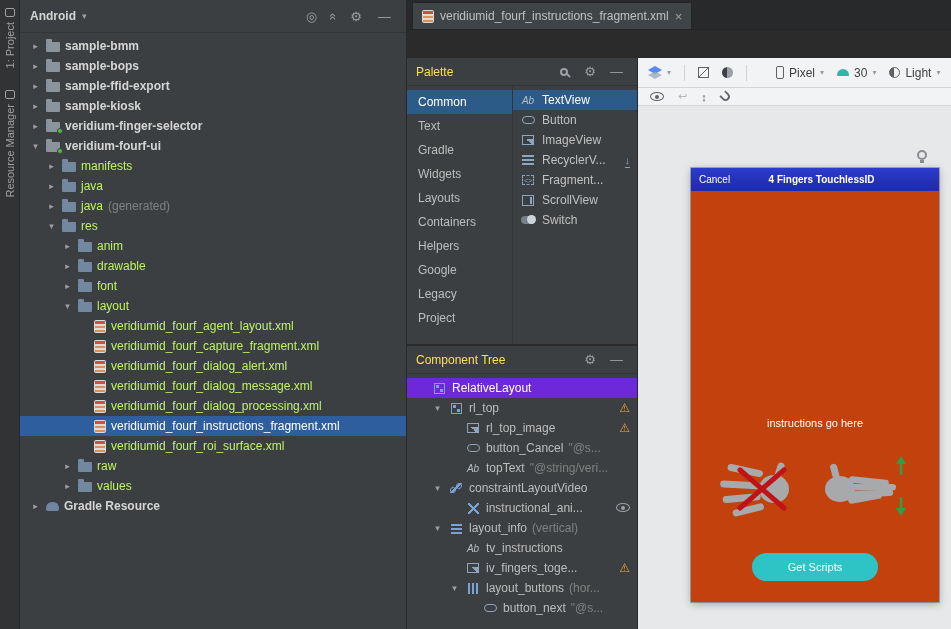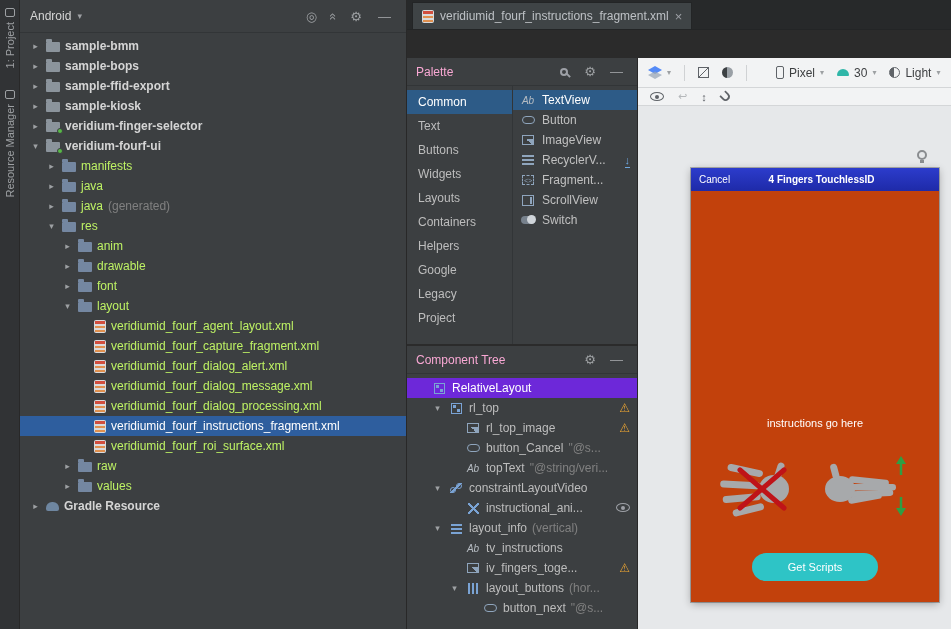--- a/index.html
+++ b/index.html
@@ -9,21 +9,21 @@
 
   
   .tool-strip{position:absolute;left:0;top:0;width:20px;height:629px;background:#313335;border-right:1px solid #282828;display:flex;flex-direction:column;align-items:center;padding-top:8px;gap:22px}
   .vitem{display:flex;flex-direction:column;align-items:center;gap:5px;color:#9da0a3;cursor:pointer}
   .vicon{width:10px;height:9px;border:1px solid #9da0a3;border-radius:2px;flex:none}
   .vlabel{writing-mode:vertical-rl;transform:rotate(180deg);font-size:11px;white-space:nowrap}
 
   
   .project-panel{position:absolute;left:20px;top:0;width:387px;height:629px;background:#3c3f41;border-right:1px solid #282828;display:flex;flex-direction:column}
   .pp-header{height:33px;flex:none;display:flex;align-items:center;gap:6px;padding:0 10px;border-bottom:1px solid #323537}
-  .pp-title{font-weight:normal;color:#d5d5d5;cursor:pointer}
+  .pp-title{font-weight:bold;color:#d5d5d5;cursor:pointer}
   .caret{font-size:9px;color:#9da0a3}
   .caret.sm{font-size:8px}
   .spacer{flex:1}
   .hicon{color:#9da0a3;font-size:13px;line-height:1;padding:0 5px;cursor:pointer}
   .hicon.collapse{display:inline-block;transform:rotate(90deg);padding:0 2px}
   .tree{flex:1;padding-top:3px;overflow:hidden}
   .trow{height:20px;display:flex;align-items:center;gap:5px;padding-left:calc(10px + var(--d)*16px);white-space:nowrap;cursor:pointer}
   .trow.selected{background:#2e5e9e}
   .trow.selected .tlabel,.trow.selected .ann{color:#ffffff}
   .chev{width:11px;flex:none;text-align:center;font-size:9px;color:#9da0a3}
@@ -46,21 +46,21 @@
   .tabbar{height:30px;flex:none;background:#27292a;display:flex;align-items:stretch;padding-left:5px;border-bottom:1px solid #232526}
   .tab{display:flex;align-items:center;gap:6px;padding:0 9px;margin-top:2px;background:#3f4446;border:1px solid #232526;border-bottom:none;cursor:pointer}
   .tab-label{color:#bdc1c5}
   .tab-close{color:#9da0a6;font-size:13px;cursor:pointer}
   .editor-gap{height:28px;flex:none;background:#2b2b2b}
   .editor-body{flex:1;display:flex;min-height:0}
   .tools-col{width:231px;flex:none;display:flex;flex-direction:column;background:#3c3f41;border-right:1px solid #282828}
 
   
   .ph{height:28px;flex:none;display:flex;align-items:center;gap:4px;padding:0 9px;border-bottom:1px solid #323537}
-  .ph-title{color:#f9a8d4}
+  .ph-title{color:#fde047}
   .i-search{width:8px;height:8px;border:2px solid #9da0a6;border-radius:50%;position:relative;margin-right:7px;flex:none;cursor:pointer}
   .i-search::after{content:'';position:absolute;width:6px;height:2px;background:#9da0a6;transform:rotate(45deg);right:-5px;bottom:-2px}
 
   .palette{height:288px;flex:none;display:flex;flex-direction:column;border-bottom:2px solid #2b2b2b}
   .palette-body{flex:1;display:flex;min-height:0}
   .cats{width:106px;flex:none;border-right:1px solid #323537;padding-top:4px}
   .cat{height:24px;display:flex;align-items:center;padding-left:11px;color:#bdbdbd;cursor:pointer}
   .cat.selected{background:#2d5b87;color:#ffffff}
   .comps{flex:1;padding-top:4px}
   .comp{height:20px;display:flex;align-items:center;gap:6px;padding:0 7px;color:#c0c0c0;cursor:pointer}
@@ -304,21 +304,21 @@
             <span class="ph-title">Palette</span>
             <span class="spacer"></span>
             <span class="i-search"></span>
             <span class="hicon">⚙</span>
             <span class="hicon">—</span>
           </div>
           <div class="palette-body">
             <div class="cats">
               <div class="cat selected">Common</div>
               <div class="cat">Text</div>
-              <div class="cat">Buttons</div>
+              <div class="cat">Gradle</div>
               <div class="cat">Widgets</div>
               <div class="cat">Layouts</div>
               <div class="cat">Containers</div>
               <div class="cat">Helpers</div>
               <div class="cat">Google</div>
               <div class="cat">Legacy</div>
               <div class="cat">Project</div>
             </div>
             <div class="comps">
               <div class="comp selected">

